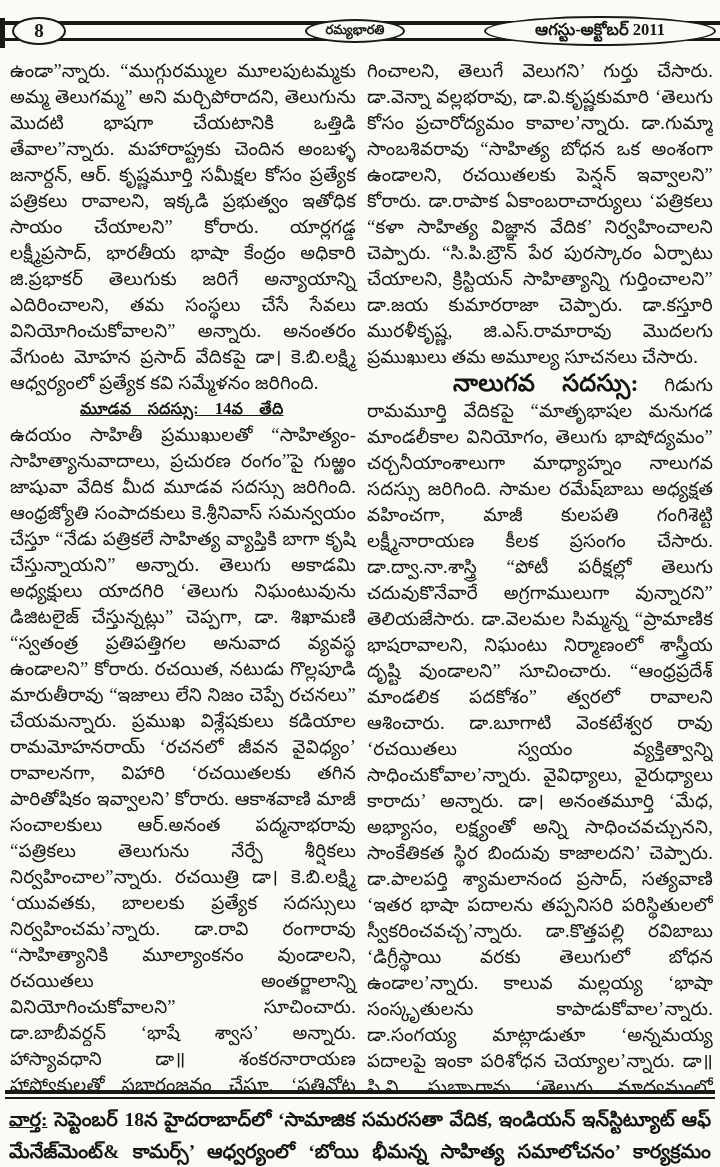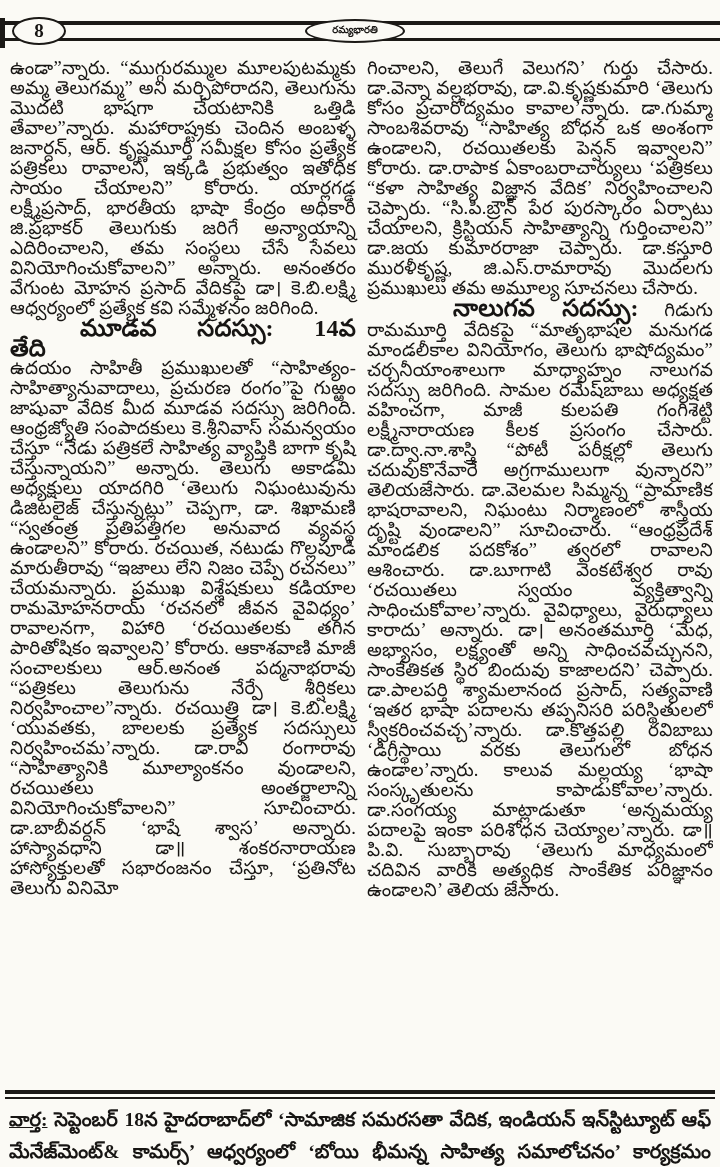--- a/index.html
+++ b/index.html
@@ -19,37 +19,37 @@
   .corner-mark { position: absolute; left: 0; top: 18px; width: 5px; height: 30px; background: #1b1916; }
   .rule-top    { position: absolute; top: 21px; left: 5px; right: 0; height: 4px; background: #1b1916; }
   .rule-bottom { position: absolute; top: 38px; left: 5px; right: 0; height: 3px; background: #1b1916; }
   .oval {
     position: absolute; background: #fbfaf5;
     border: 2.5px solid #1b1916; border-radius: 50%;
     display: flex; align-items: center; justify-content: center;
     font-weight: bold; z-index: 2; white-space: nowrap;
   }
   .oval-page  { left: 12px;  top: 17px; width: 54px;  height: 28px; font-size: 19px; }
-  .oval-title { left: 305px; top: 19px; width: 100px; height: 24px; font-size: 10px; }
+  .oval-title { left: 305px; top: 19px; width: 100px; height: 24px; font-size: 13px; }
   .oval-date  { right: 4px;  top: 16px; width: 232px; height: 30px; font-size: 16.5px; }
 
   
   .body-cols {
     position: absolute; top: 58px; left: 10px; right: 7px; bottom: 77px;
     display: flex; gap: 11px; overflow: hidden;
   }
   .col {
     flex: 1 1 0; min-width: 0;
-    font-size: 18.5px; line-height: 20px;
+    font-size: 18.5px; line-height: 26px;
     text-align: justify; letter-spacing: 0.2px;
   }
   .col p { margin: 0; }
   .sec-head {
-    font-weight: bold; font-size: 24px;
-    text-indent: 70px; word-spacing: 12px;
+    font-weight: bold; font-size: 16px;
+    text-indent: 70px; word-spacing: 12px; text-decoration: underline;
   }
   .head-inline { font-weight: bold; font-size: 24px; }
   .indent { text-indent: 86px; }
 
   
   .footer-rules {
     position: absolute; left: 5px; right: 5px; top: 1090px; height: 9px;
     border-top: 4px solid #1b1916; border-bottom: 2px solid #1b1916;
   }
   .footer-text {
@@ -66,20 +66,23 @@
 
   <header class="header">
     <div class="corner-mark"></div>
     <div class="rule-top"></div>
     <div class="rule-bottom"></div>
     <div class="oval oval-page">
       <span>8</span>
     </div>
     <div class="oval oval-title">
       <span>రమ్యభారతి</span>
+    </div>
+    <div class="oval oval-date">
+      <span>ఆగస్టు-అక్టోబర్ 2011</span>
     </div>
   </header>
 
   <main class="body-cols">
 
     <div class="col">
       <p>
         <span>ఉండా”న్నారు. “ముగ్గురమ్ముల మూలపుటమ్మకు అమ్మ తెలుగమ్మ” అని మర్చిపోరాదని, తెలుగును మొదటి భాషగా చేయటానికి ఒత్తిడి తేవాల”న్నారు. మహారాష్ట్రకు చెందిన అంబళ్ళ జనార్దన్, ఆర్. కృష్ణమూర్తి సమీక్షల కోసం ప్రత్యేక పత్రికలు రావాలని, ఇక్కడి ప్రభుత్వం ఇతోధిక సాయం చేయాలని” కోరారు. యార్లగడ్డ లక్ష్మీప్రసాద్, భారతీయ భాషా కేంద్రం అధికారి జి.ప్రభాకర్ తెలుగుకు జరిగే అన్యాయాన్ని ఎదిరించాలని, తమ సంస్థలు చేసే సేవలు వినియోగించుకోవాలని” అన్నారు. అనంతరం వేగుంట మోహన ప్రసాద్ వేదికపై డా। కె.బి.లక్ష్మి ఆధ్వర్యంలో ప్రత్యేక కవి సమ్మేళనం జరిగింది.</span>
       </p>
       <p class="sec-head">

